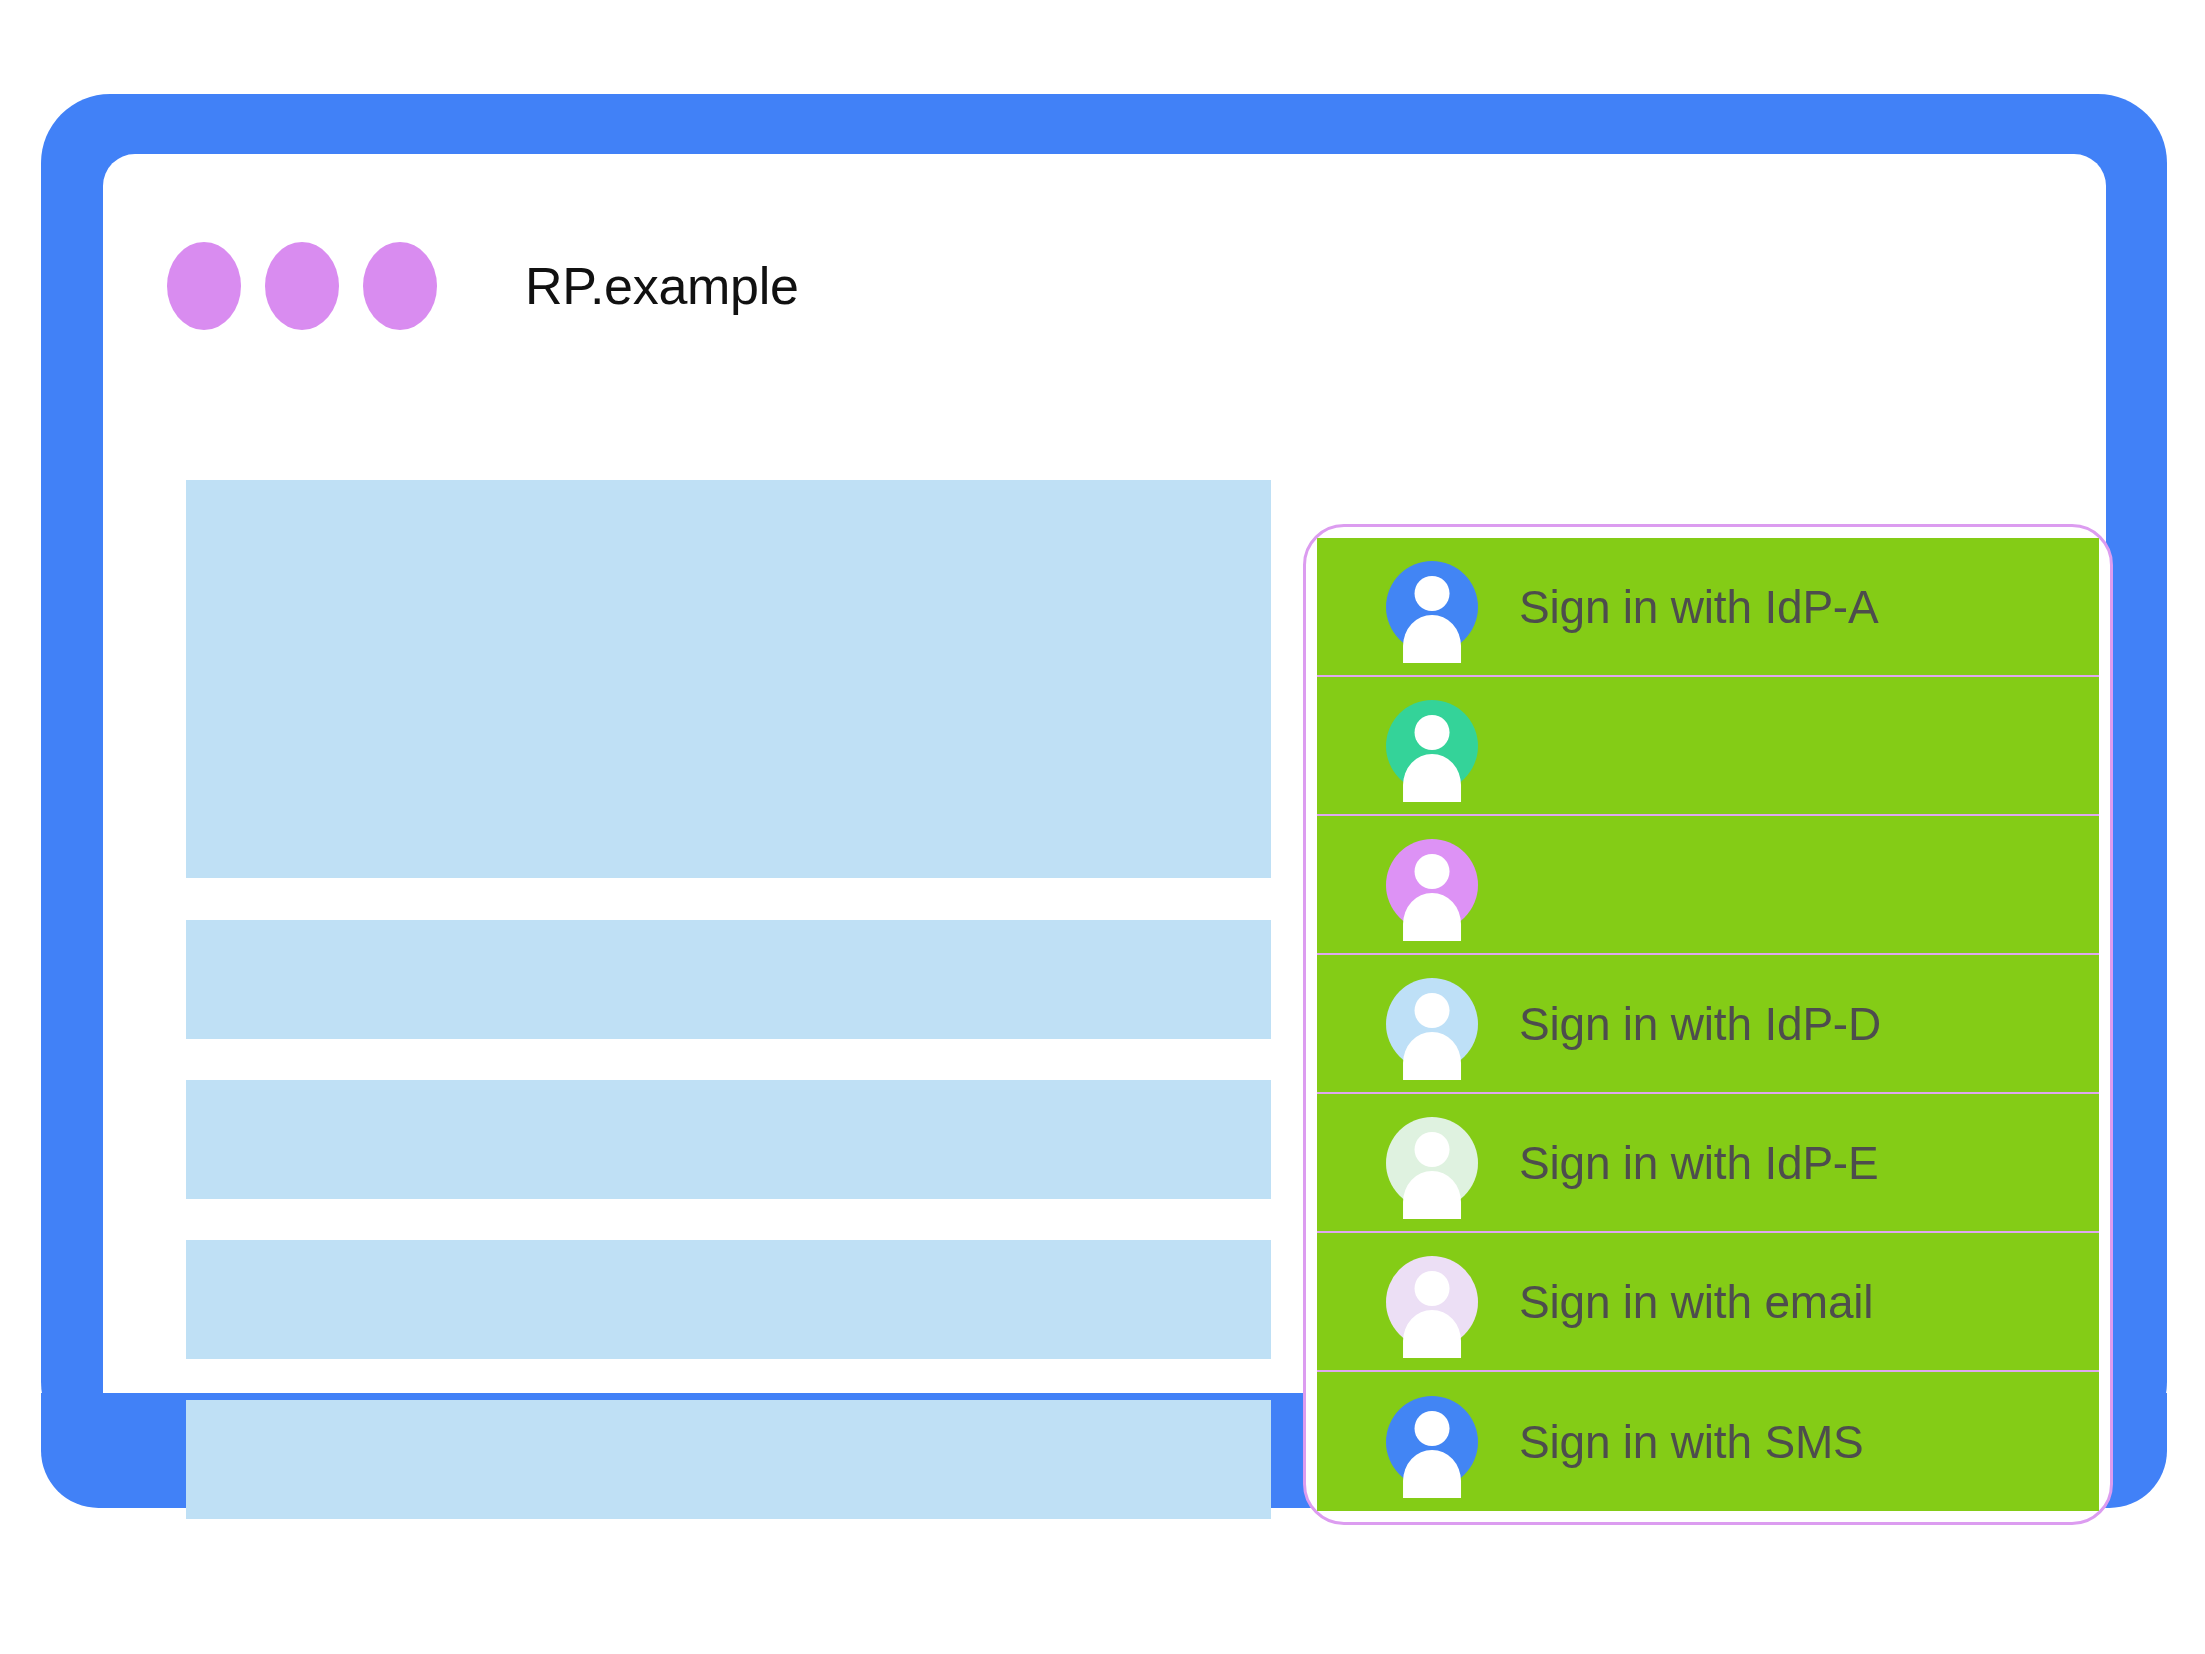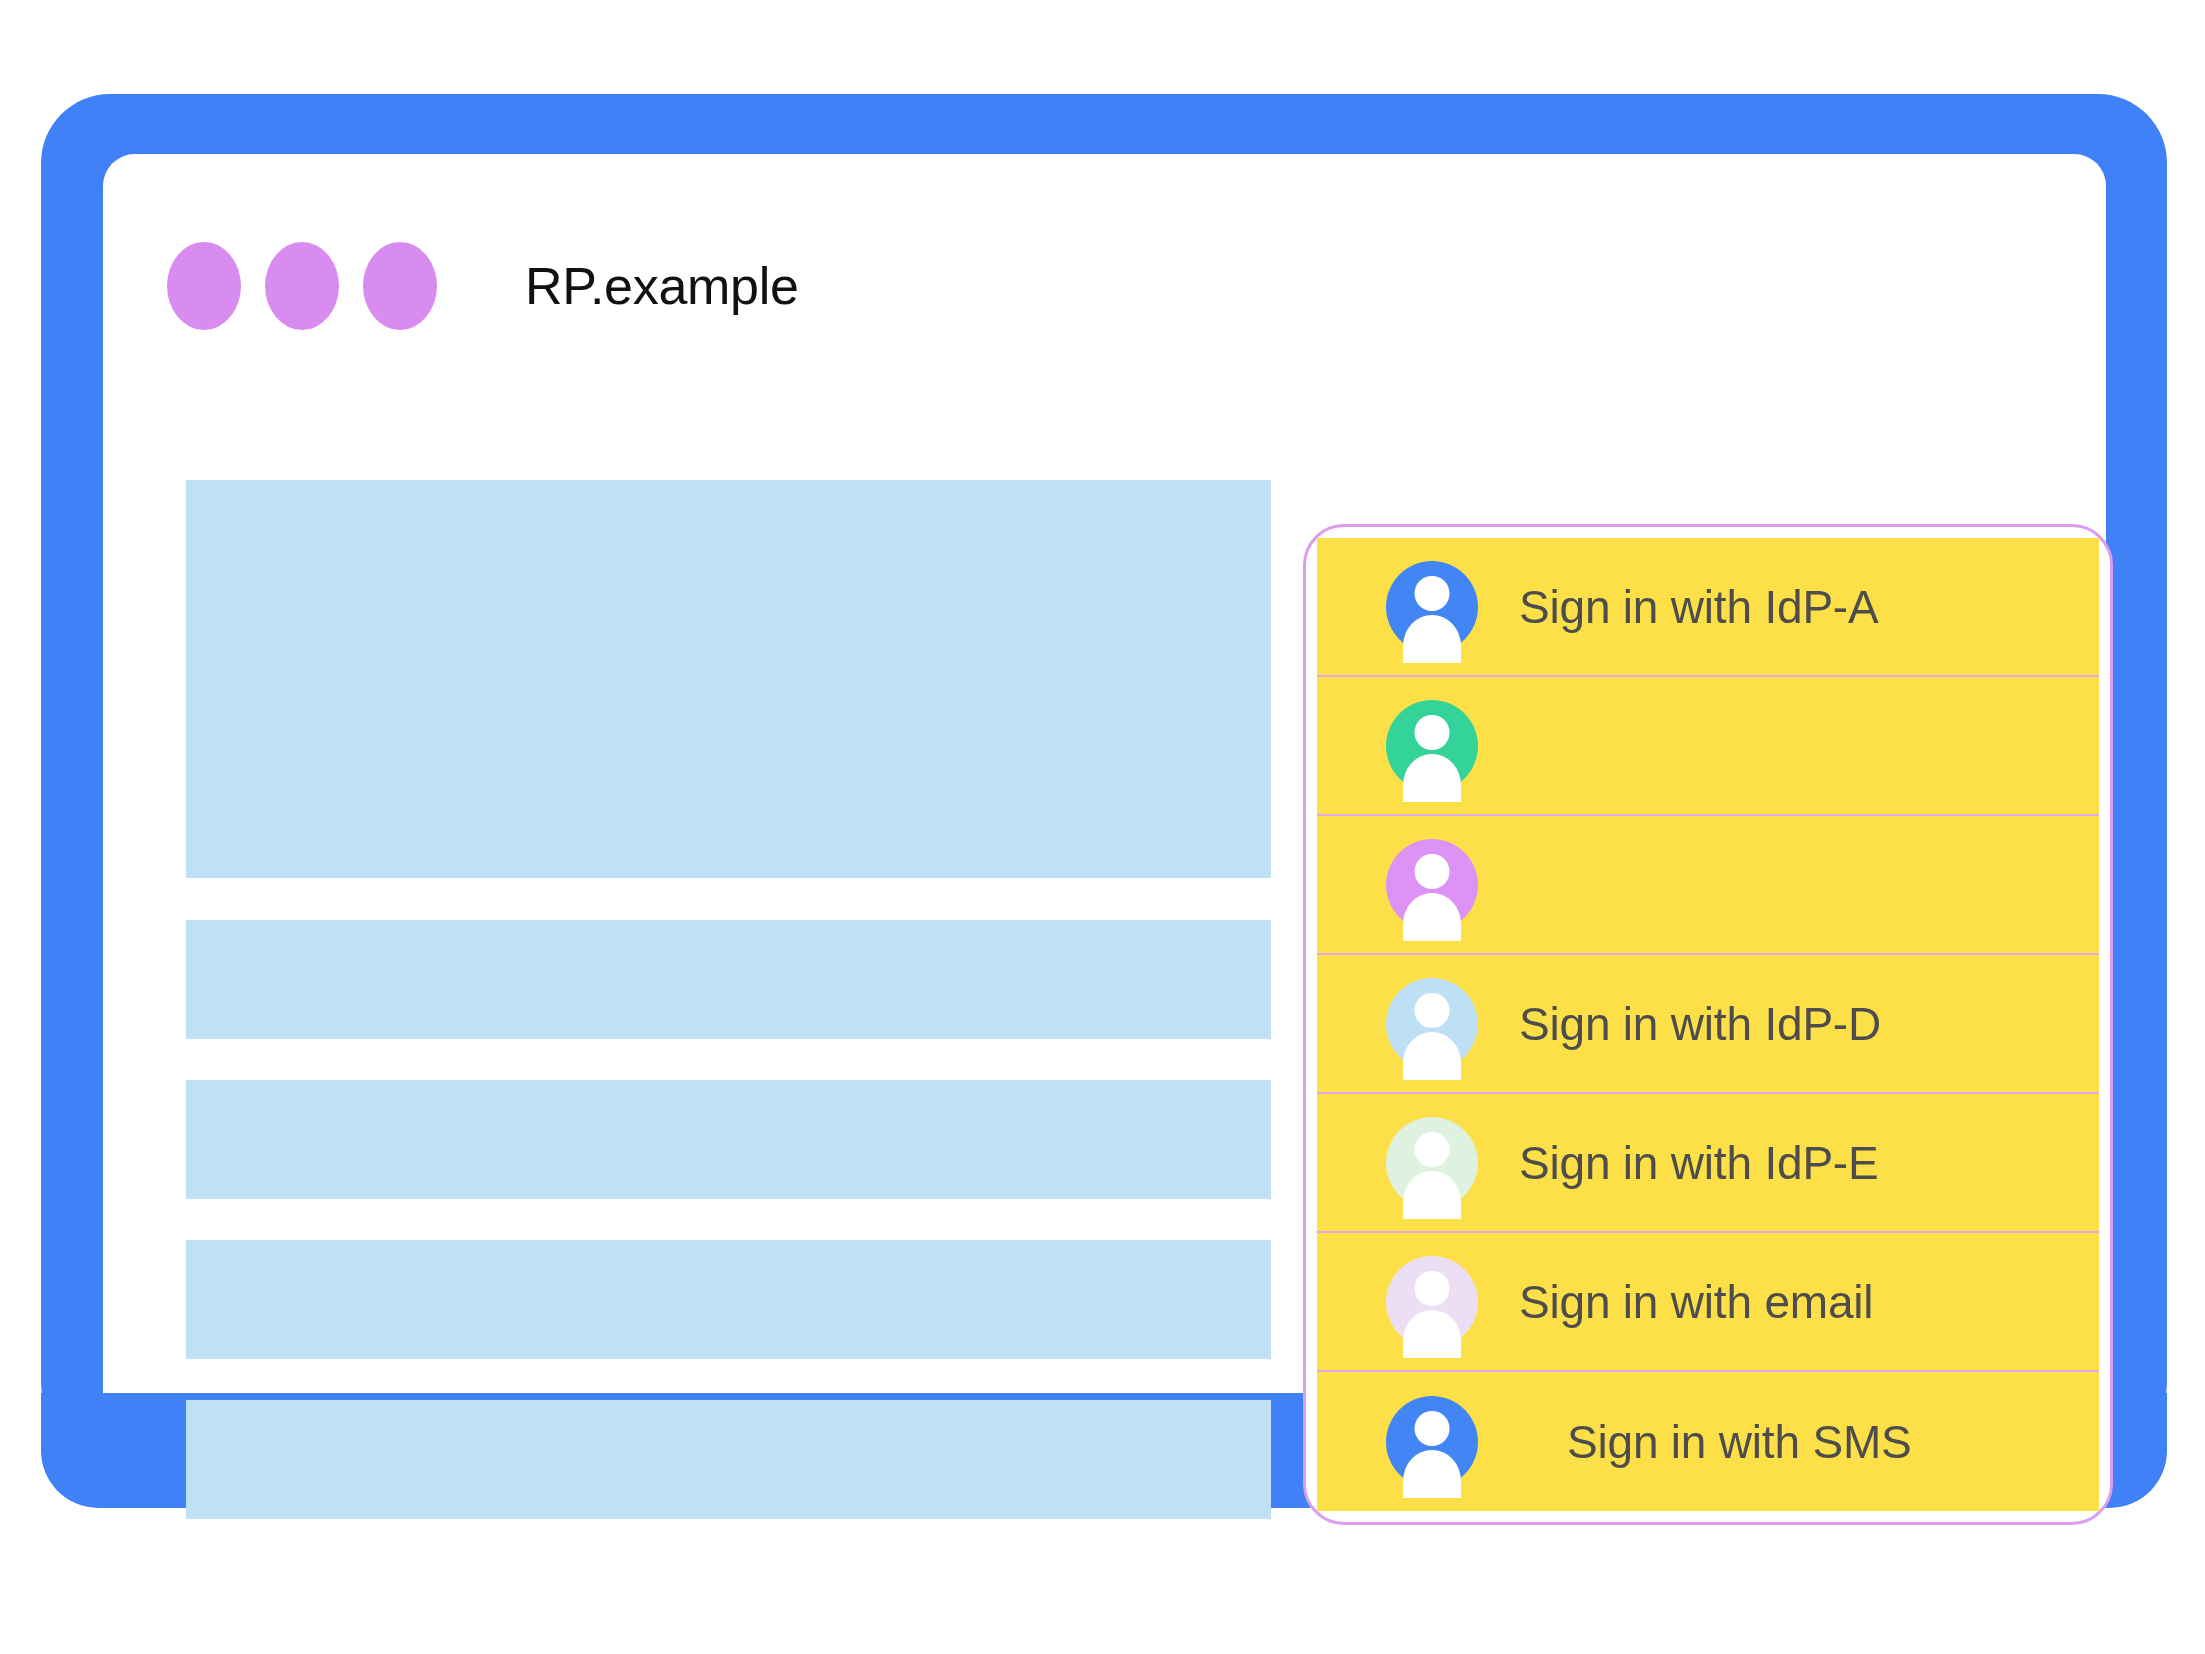--- a/index.html
+++ b/index.html
@@ -118,23 +118,23 @@
     border-radius: 41px;
     background: #ffffff;
     overflow: hidden;
   }
   .account-row {
     display: flex;
     align-items: center;
     height: 139px;
     padding-left: 69px;
     border-bottom: 2.6px solid var(--divider, #dfa8ef);
-    background: #fde047;
-  }
-  .account-row:last-child { border-bottom: none; gap: 48px; }
+    background: #84cc16;
+  }
+  .account-row:last-child { border-bottom: none; }
   .avatar {
     width: 92px;
     height: 92px;
     flex: 0 0 92px;
     border-radius: 50%;
     position: relative;
   }
   .avatar .head {
     position: absolute;
     left: 50%;

